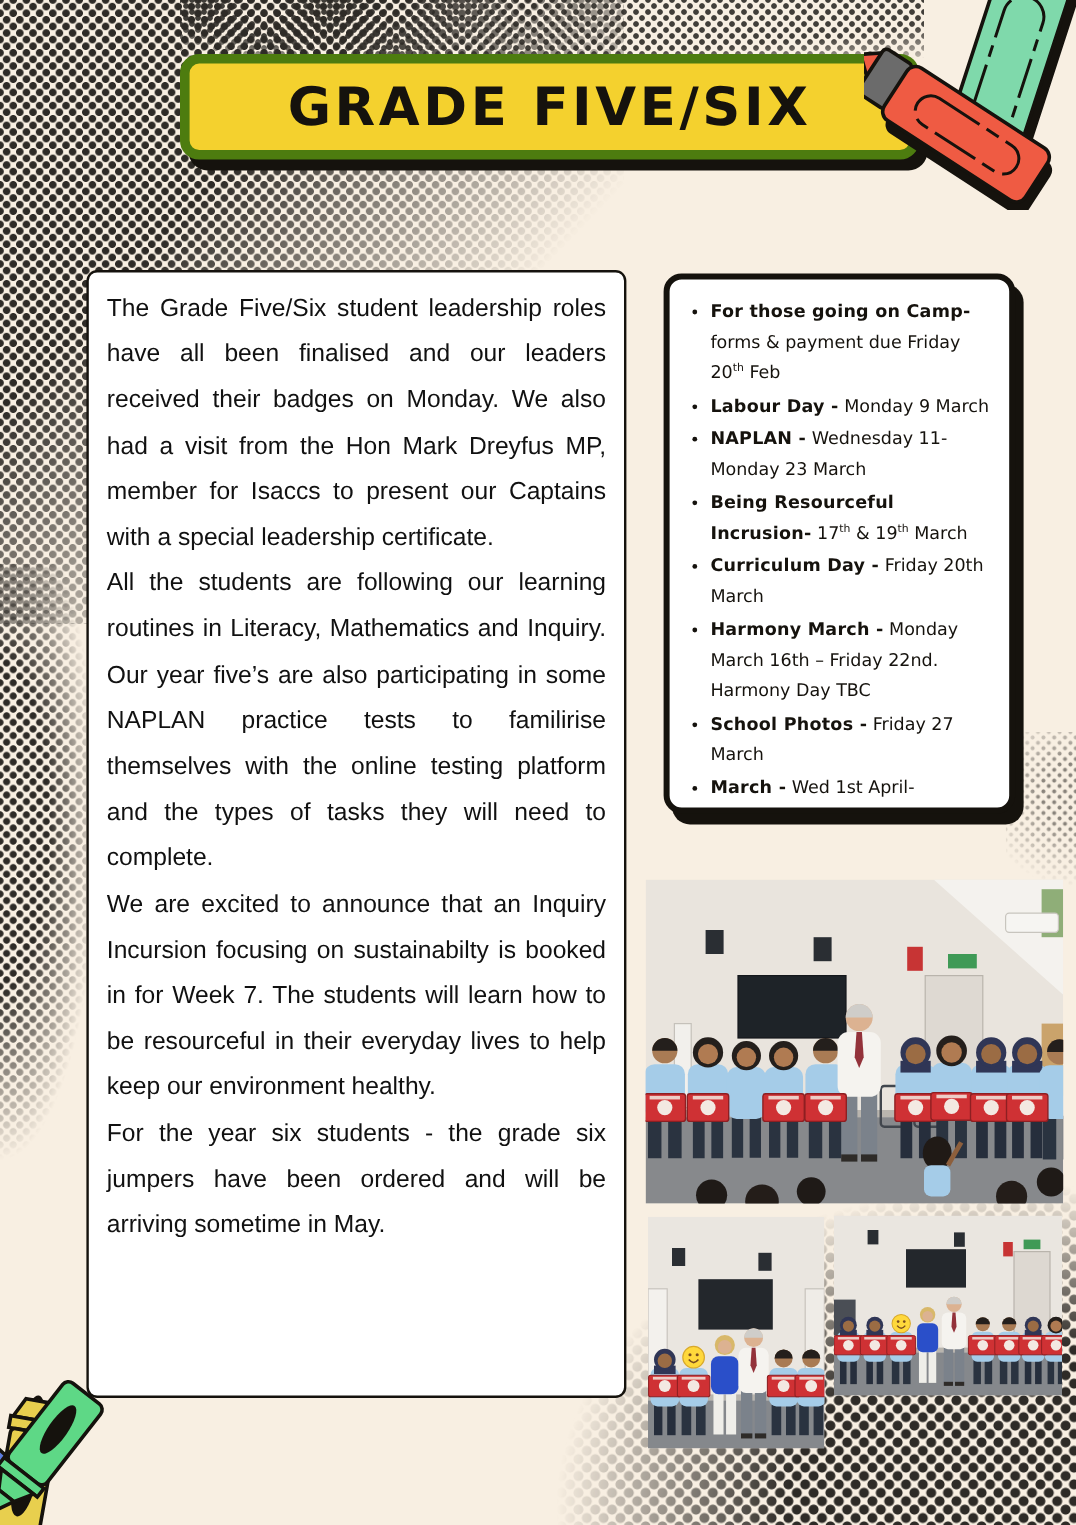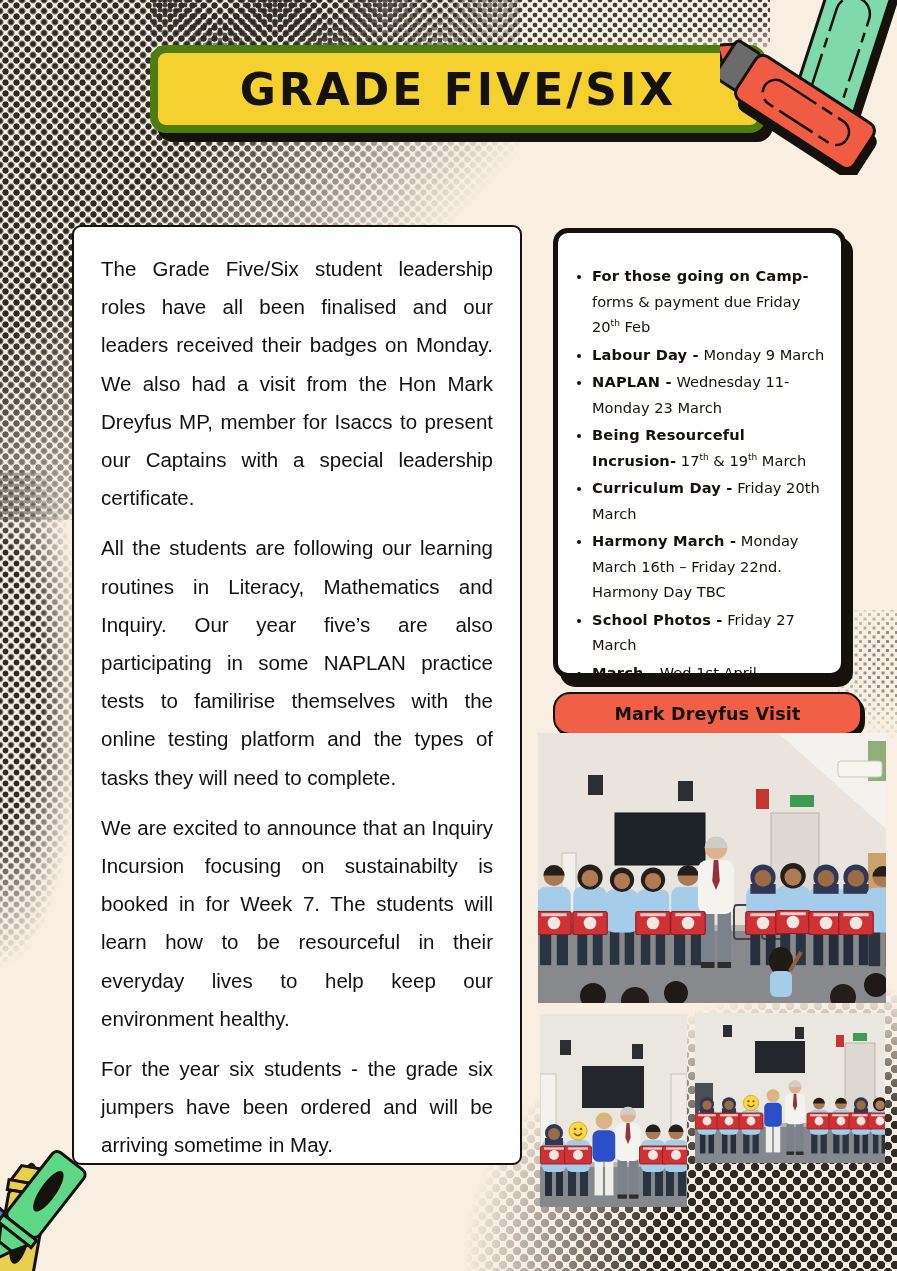--- a/index.html
+++ b/index.html
@@ -39,25 +39,25 @@
     box-shadow:5px 6px 0 #15120d;font-size:16px;letter-spacing:1.5px;}
   #ue-head{left:548px;top:167px;width:284px;height:35px;background:#3e5ed7;color:#fff;
     border:3px solid #15120d;border-radius:13px;box-shadow:6px 6px 0 #15120d;
     font-size:16px;letter-spacing:1.5px;}
   #md-head{left:553px;top:692px;width:305px;height:39px;background:#f15f47;border-radius:17px;
     box-shadow:3px 4px 0 #15120d;font-size:17.5px;letter-spacing:.2px;}
   
   .news-box{position:absolute;z-index:2;left:72px;top:225px;width:450px;height:940px;
     background:#fff;border:2px solid #15120d;border-radius:9px;box-sizing:border-box;
     padding:11px 15px;overflow:hidden;}
-  .news-box p{margin:12px;font-size:20.5px;line-height:38.2px;text-align:justify;color:#111;}
+  .news-box p{margin:0;font-size:20.5px;line-height:38.2px;text-align:justify;color:#111;}
   
   .events-box{position:absolute;z-index:2;left:553px;top:228px;width:293px;height:450px;
     background:#fff;border:5px solid #15120d;border-radius:15px;box-sizing:border-box;
-    box-shadow:7px 9px 0 #15120d;padding:30px 10px 10px 6px;overflow:hidden;}
+    box-shadow:7px 9px 0 #15120d;padding:14px 10px 10px 6px;overflow:hidden;}
   .events-box ul{margin:0;padding:0 0 0 28px;font-family:"DejaVu Sans",sans-serif;
     font-size:14.6px;line-height:25.5px;color:#15120d;}
   .events-box li{margin:0 0 2px 0;}
   .events-box li::marker{font-size:.85em;}
   .events-box b{font-weight:bold;letter-spacing:.2px;}
   .events-box sup{font-size:.62em;vertical-align:super;line-height:0;}
   
   .photo{position:absolute;z-index:2;display:block;}
   #photo-top{left:538px;top:733px;width:348px;height:270px;}
   #photo-bl{left:540px;top:1014px;width:147px;height:193px;}
@@ -73,21 +73,20 @@
 <div class="page">
 
   <div class="dots" id="dots-tl"></div>
   <div class="dots" id="dots-top"></div>
   <div class="dots" id="dots-left"></div>
   <div class="dots" id="dots-br"></div>
   <div class="dots" id="dots-right"></div>
 
   <div class="banner">GRADE FIVE/SIX</div>
 
-  <div class="sec-head" id="md-head">Mark Dreyfus Visit</div>
 
   <div class="news-box">
       <p>The Grade Five/Six student leadership roles have all been finalised and our leaders received their badges on Monday. We also had a visit from the Hon Mark Dreyfus MP, member for Isaccs to present our Captains with a special leadership certificate.</p>
       <p>All the students are following our learning routines in Literacy, Mathematics and Inquiry. Our year five’s are also participating in some NAPLAN practice tests to familirise themselves with the online testing platform and the types of tasks they will need to complete.</p>
       <p>We are excited to announce that an Inquiry Incursion focusing on sustainabilty is booked in for Week 7. The students will learn how to be resourceful in their everyday lives to help keep our environment healthy.</p>
       <p>For the year six students - the grade six jumpers have been ordered and will be arriving sometime in May.</p>
     </div>
 
   <div class="events-box">
     <ul>

